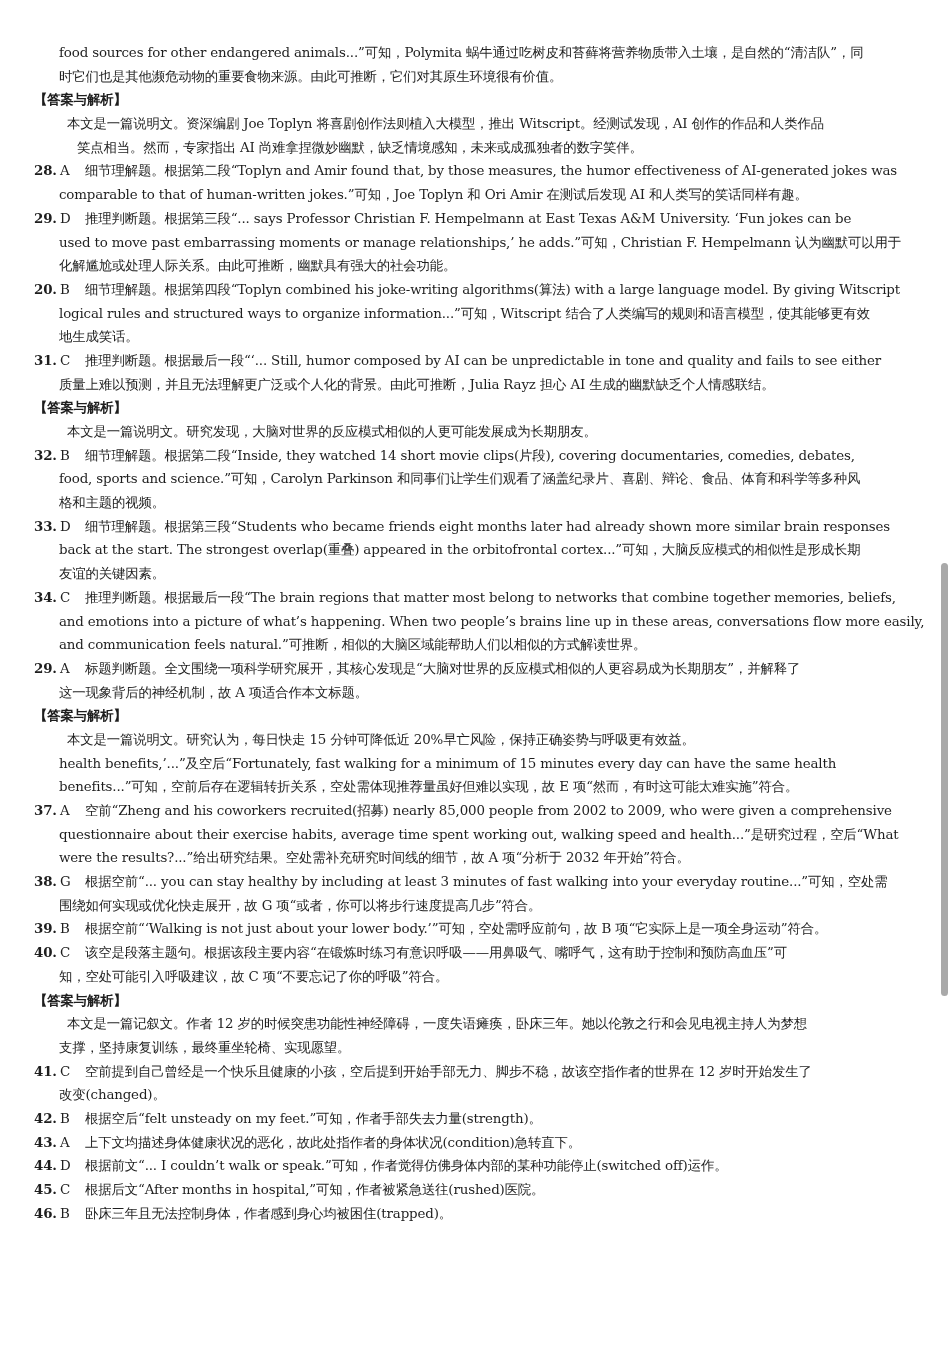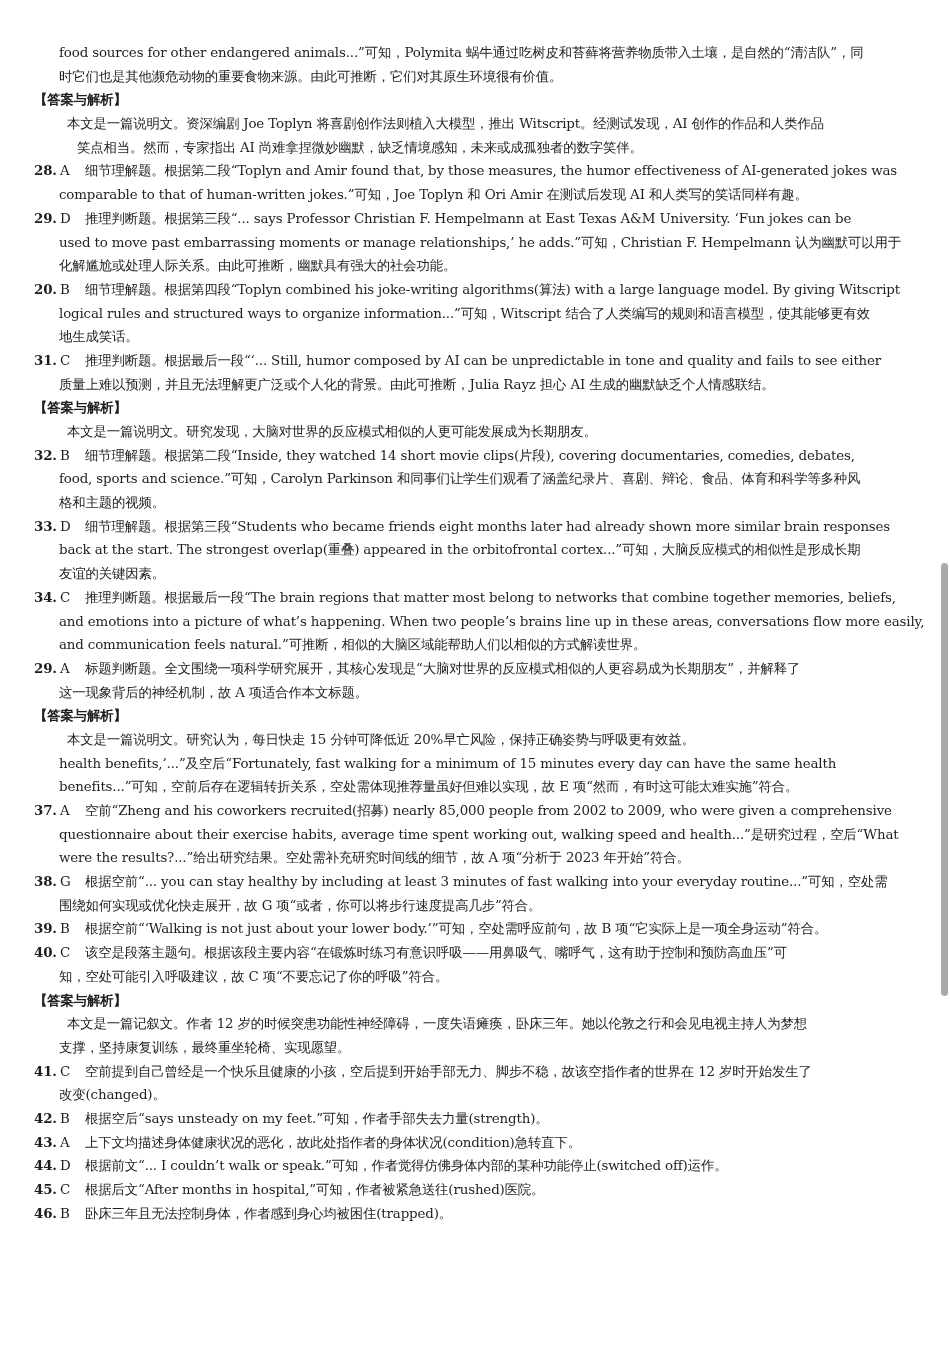--- a/index.html
+++ b/index.html
@@ -125,21 +125,21 @@
     <div class="line summary-first">本文是一篇说明文。研究认为，每日快走 15 分钟可降低近 20%早亡风险，保持正确姿势与呼吸更有效益。</div>
 
     <div>
       <div class="line cont">health benefits,’...”及空后“Fortunately, fast walking for a minimum of 15 minutes every day can have the same health</div>
       <div class="line cont">benefits...”可知，空前后存在逻辑转折关系，空处需体现推荐量虽好但难以实现，故 E 项“然而，有时这可能太难实施”符合。</div>
     </div>
 
     <div>
       <div class="line item-first"><span class="num">37.</span><span class="ans">A</span><span>空前“Zheng and his coworkers recruited(招募) nearly 85,000 people from 2002 to 2009, who were given a comprehensive</span></div>
       <div class="line cont">questionnaire about their exercise habits, average time spent working out, walking speed and health...”是研究过程，空后“What</div>
-      <div class="line cont">were the results?...”给出研究结果。空处需补充研究时间线的细节，故 A 项“分析于 2023 年开始”符合。</div>
+      <div class="line cont">were the results?...”给出研究结果。空处需补充研究时间线的细节，故 A 项“分析于 2032 年开始”符合。</div>
     </div>
 
     <div>
       <div class="line item-first"><span class="num">38.</span><span class="ans">G</span><span>根据空前“... you can stay healthy by including at least 3 minutes of fast walking into your everyday routine...”可知，空处需</span></div>
       <div class="line cont">围绕如何实现或优化快走展开，故 G 项“或者，你可以将步行速度提高几步”符合。</div>
     </div>
 
     <div>
       <div class="line item-first"><span class="num">39.</span><span class="ans">B</span><span>根据空前“‘Walking is not just about your lower body.’”可知，空处需呼应前句，故 B 项“它实际上是一项全身运动”符合。</span></div>
     </div>
@@ -154,21 +154,21 @@
     <div class="line head">【答案与解析】</div>
     <div class="line summary-first">本文是一篇记叙文。作者 12 岁的时候突患功能性神经障碍，一度失语瘫痪，卧床三年。她以伦敦之行和会见电视主持人为梦想</div>
     <div class="line summary-cont">支撑，坚持康复训练，最终重坐轮椅、实现愿望。</div>
 
     <div>
       <div class="line item-first"><span class="num">41.</span><span class="ans">C</span><span>空前提到自己曾经是一个快乐且健康的小孩，空后提到开始手部无力、脚步不稳，故该空指作者的世界在 12 岁时开始发生了</span></div>
       <div class="line cont">改变(changed)。</div>
     </div>
 
     <div>
-      <div class="line item-first"><span class="num">42.</span><span class="ans">B</span><span>根据空后“says unsteady on my feet.”可知，作者手部失去力量(strength)。</span></div>
+      <div class="line item-first"><span class="num">42.</span><span class="ans">B</span><span>根据空后“felt unsteady on my feet.”可知，作者手部失去力量(strength)。</span></div>
     </div>
 
     <div>
       <div class="line item-first"><span class="num">43.</span><span class="ans">A</span><span>上下文均描述身体健康状况的恶化，故此处指作者的身体状况(condition)急转直下。</span></div>
     </div>
 
     <div>
       <div class="line item-first"><span class="num">44.</span><span class="ans">D</span><span>根据前文“... I couldn’t walk or speak.”可知，作者觉得仿佛身体内部的某种功能停止(switched off)运作。</span></div>
     </div>
 

